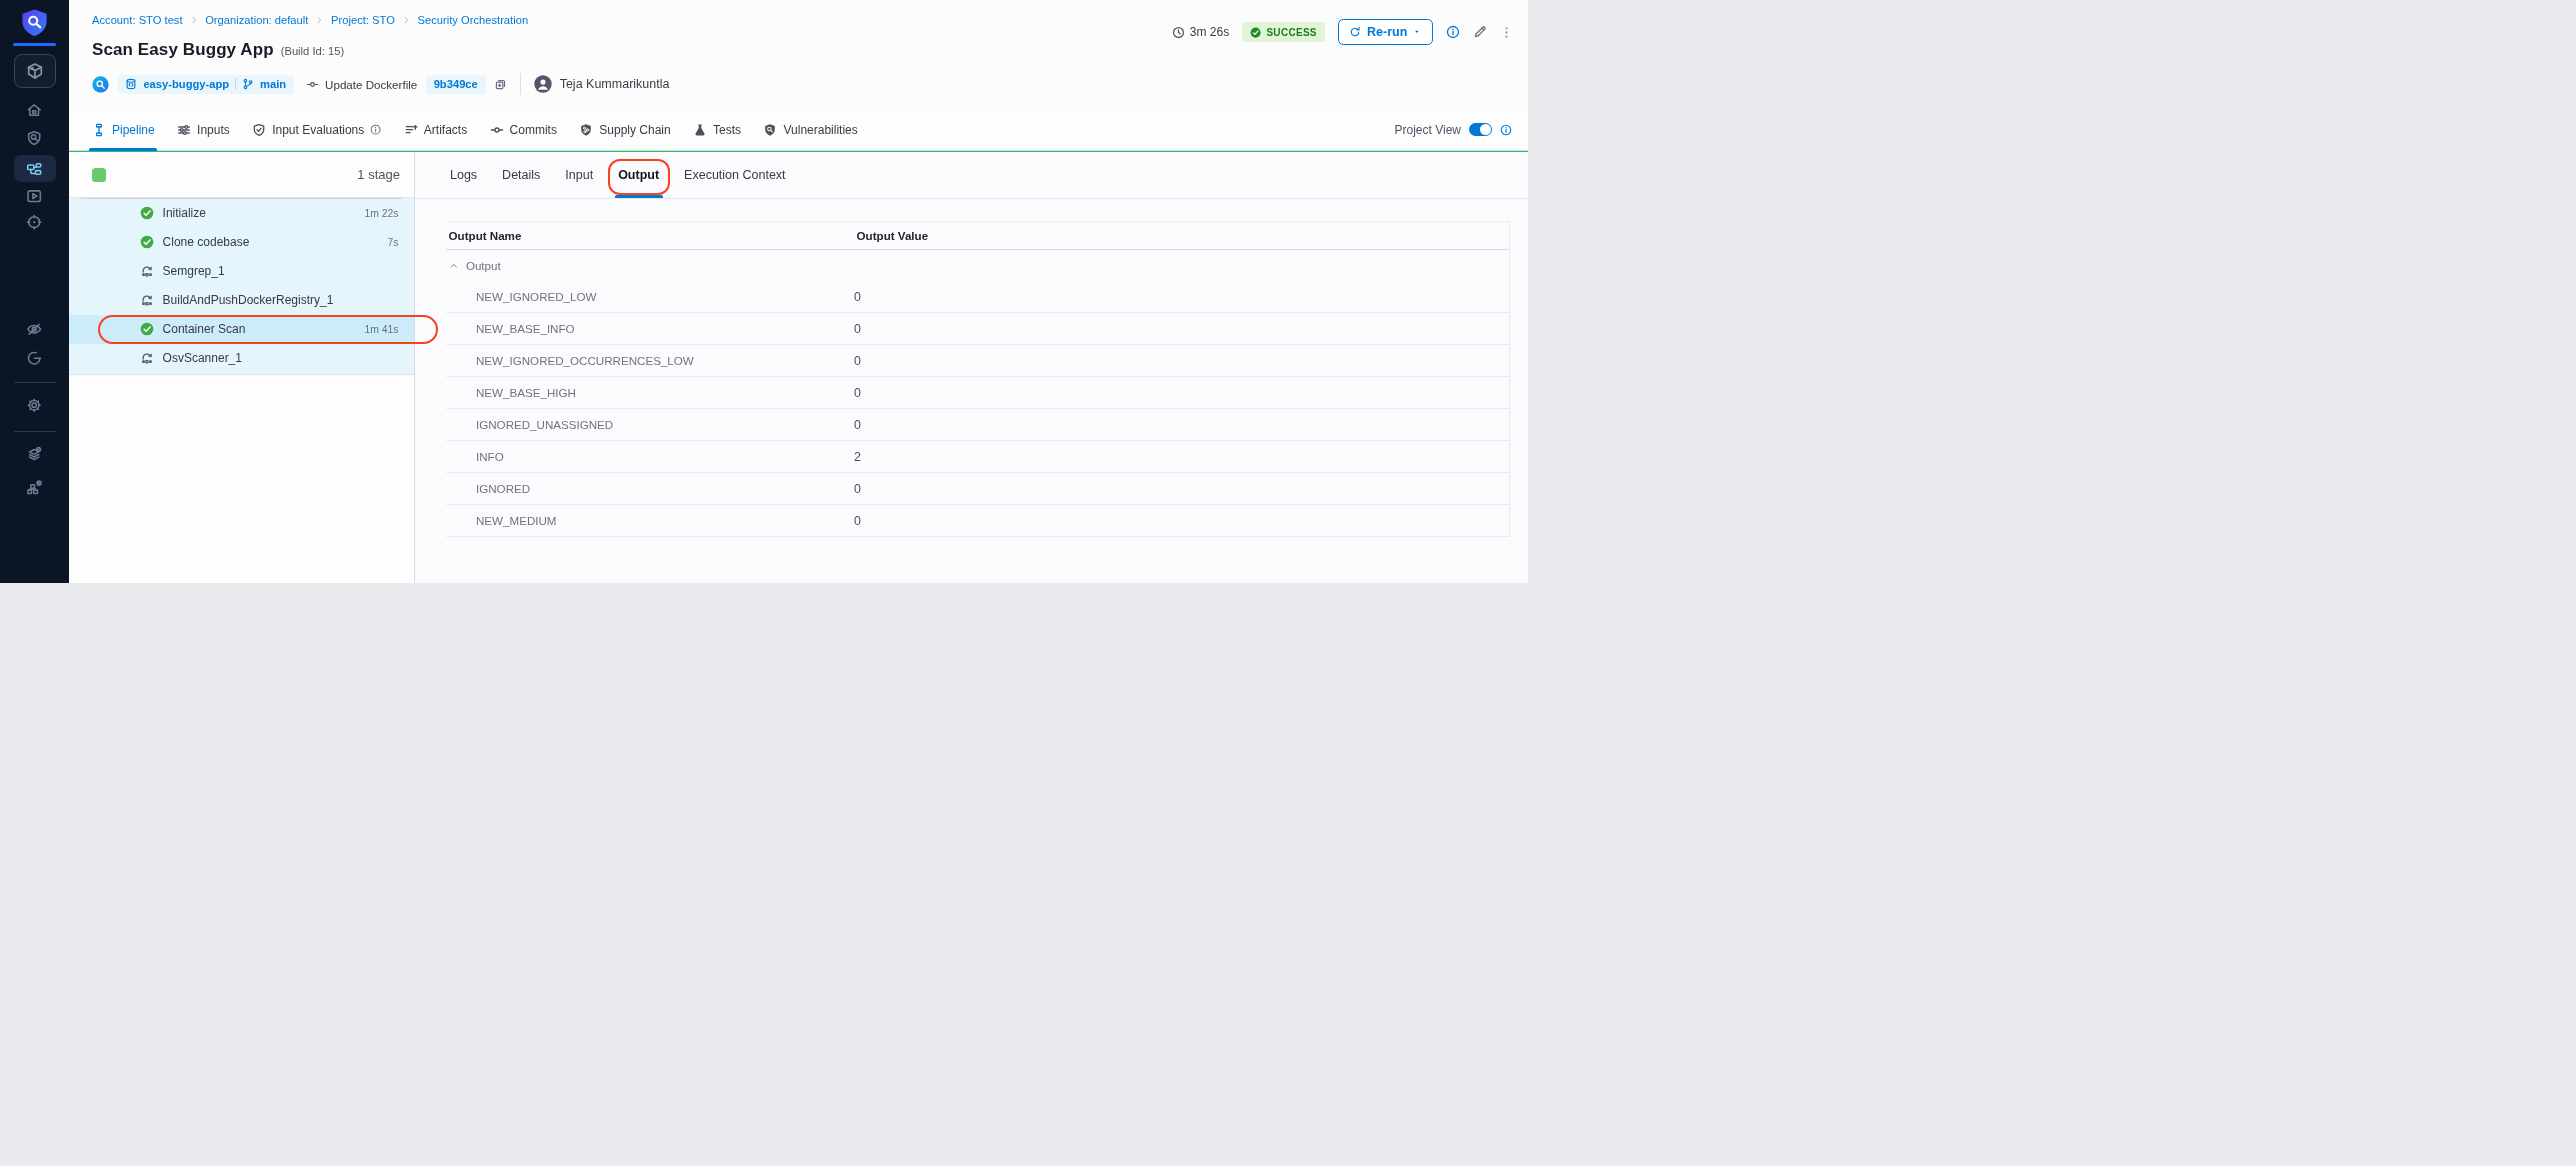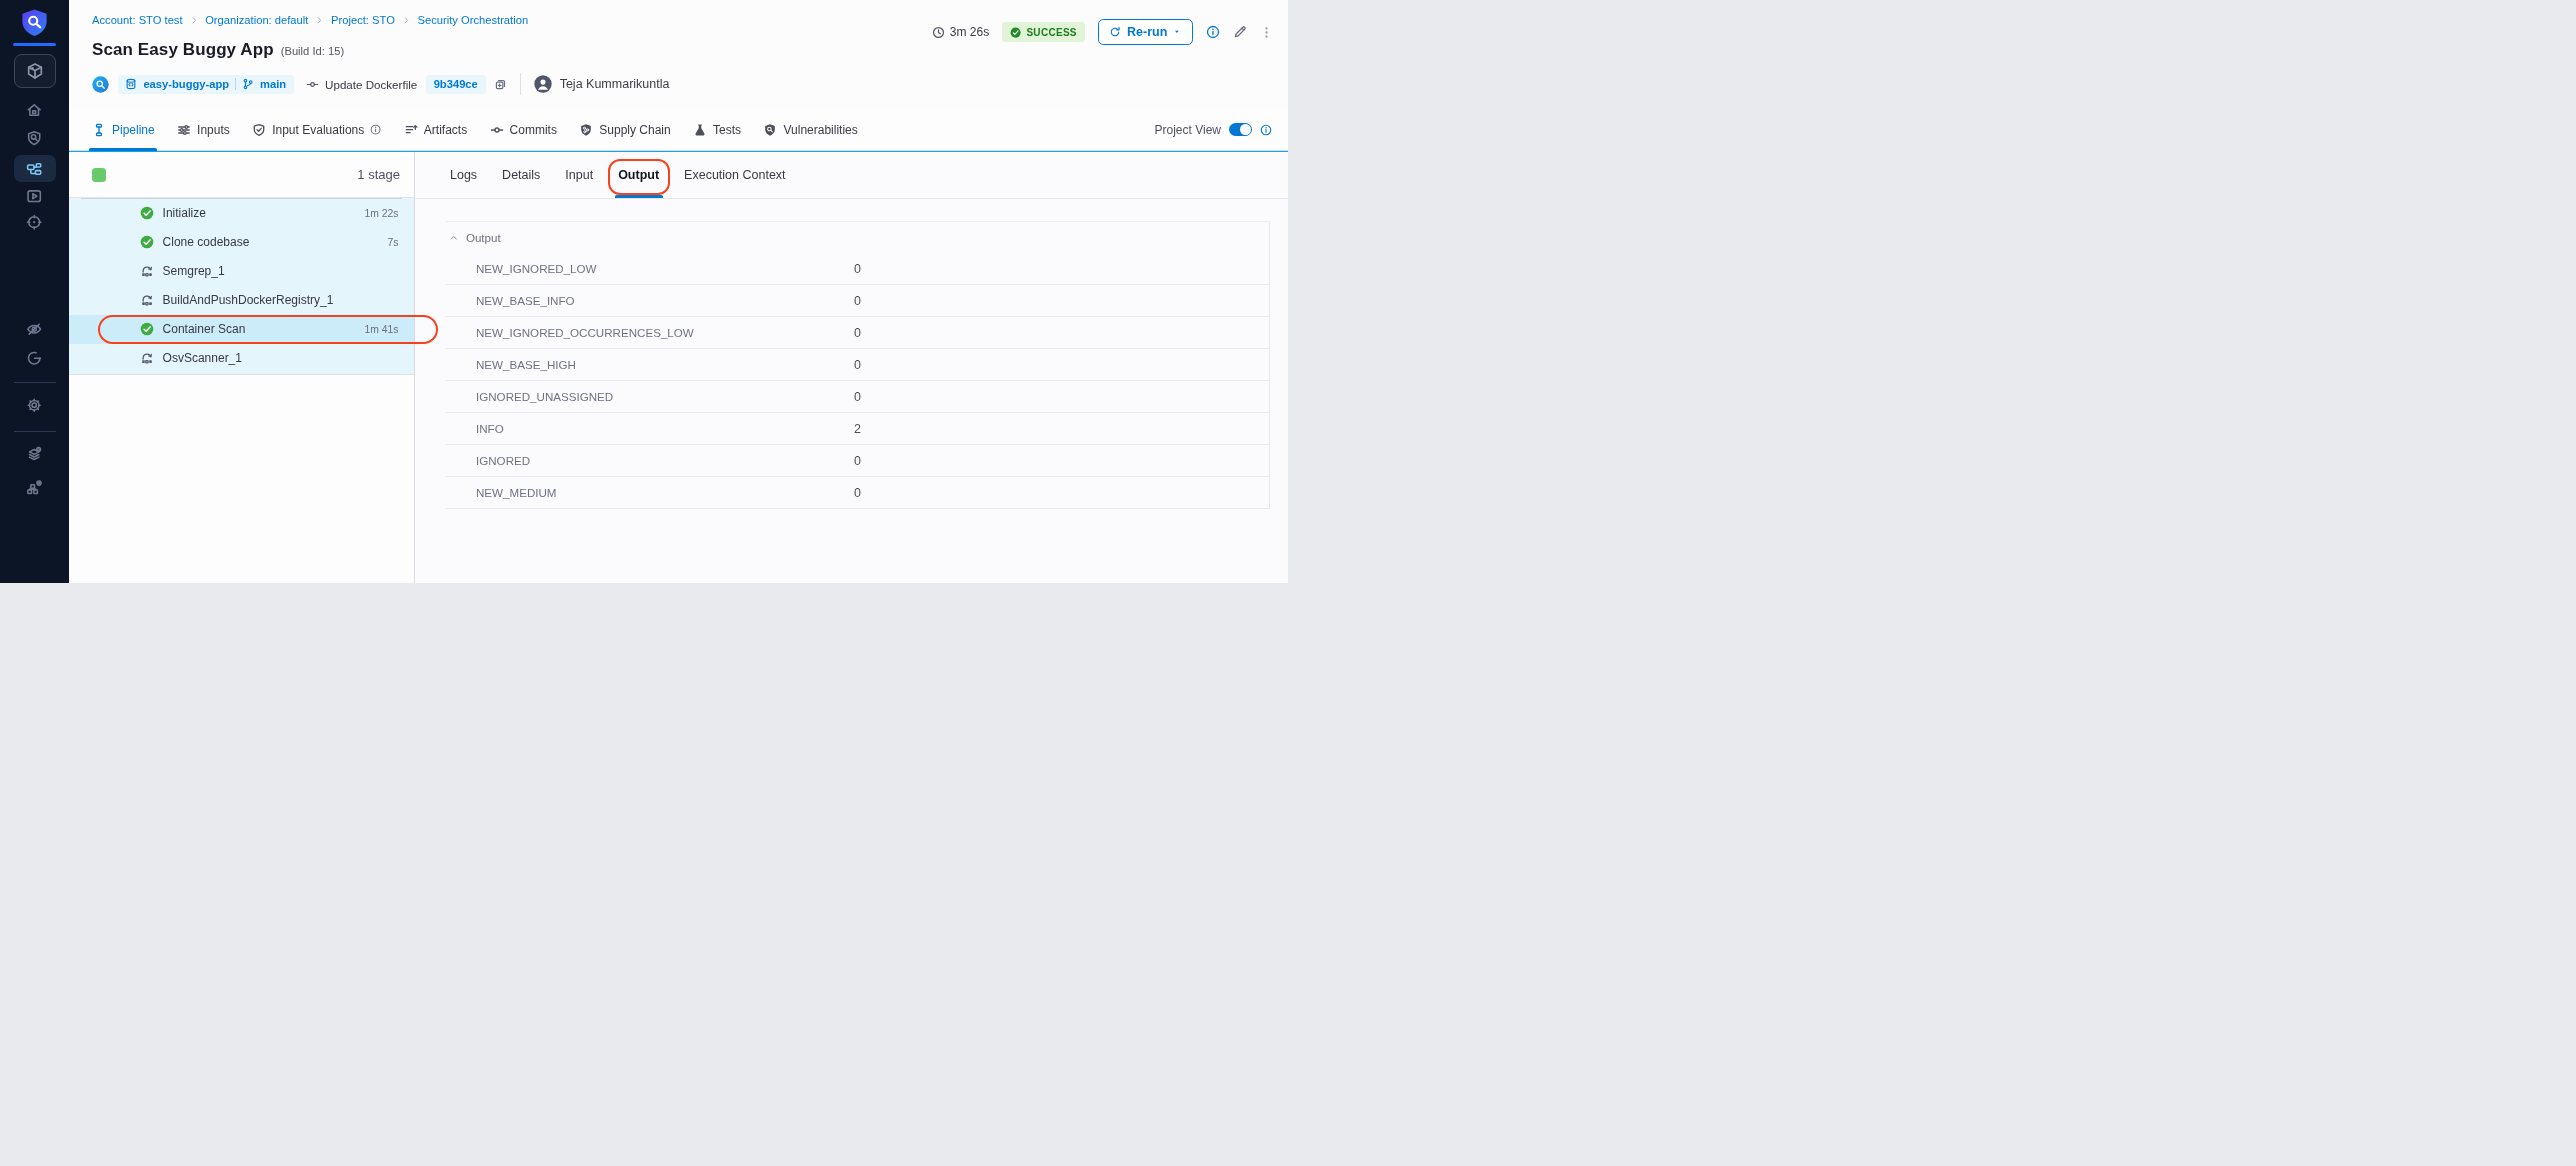--- a/index.html
+++ b/index.html
@@ -1,20 +1,20 @@
 <!DOCTYPE html>
 <html style="font-size:14px"><head>
 <meta charset="utf-8">
 <title>Pipeline Execution</title>
 <style>
   * { box-sizing: border-box; margin: 0; padding: 0; }
   html,body { background:#e9eaee; }
   #app{
-    position:relative; width:1288px; height:583px; overflow:hidden;
-    background:#0ea5e9; color:#383946;
+    position:relative; width:1528px; height:583px; overflow:hidden;
+    background:#22c55e; color:#383946;
     font-family:"Liberation Sans", sans-serif; font-size:11.2px;
   }
   .icn{ display:inline-flex; width:14px; height:14px; flex:none; }
   .icn svg{ width:100%; height:100%; display:block; }
 
   
   .sidebar{ position:absolute; left:0; top:0; bottom:0; width:69px;
     background:#0c1526; display:flex; flex-direction:column; align-items:center; z-index:10;}
   .logo{ margin-top:7.8px; width:29px; height:31px; }
   .logo svg{ width:100%; height:100%; }
@@ -608,20 +608,24 @@
 
     <div class="right-panel">
       <div class="detail-tabs" id="detail-tabs">
           <div class="detail-tab">Logs</div>
           <div class="detail-tab">Details</div>
           <div class="detail-tab">Input</div>
           <div class="detail-tab active annotated">Output</div>
           <div class="detail-tab">Execution Context</div>
         </div>
       <div class="output-table">
+        <div class="t-head">
+          <span>Output Name</span>
+          <span>Output Value</span>
+        </div>
         <div class="t-group lvl1">
           <span class="icn chev" id="g1-chev">
               <svg viewBox="0 0 16 16" fill="none" stroke="currentColor" stroke-width="1.5" stroke-linecap="round" stroke-linejoin="round">
                 <path d="m3.6 10.2 4.4-4.4 4.4 4.4"></path>
               </svg>
             </span>
           <span>Output</span>
         </div>
         <div id="var-rows">
             <div class="t-row">

